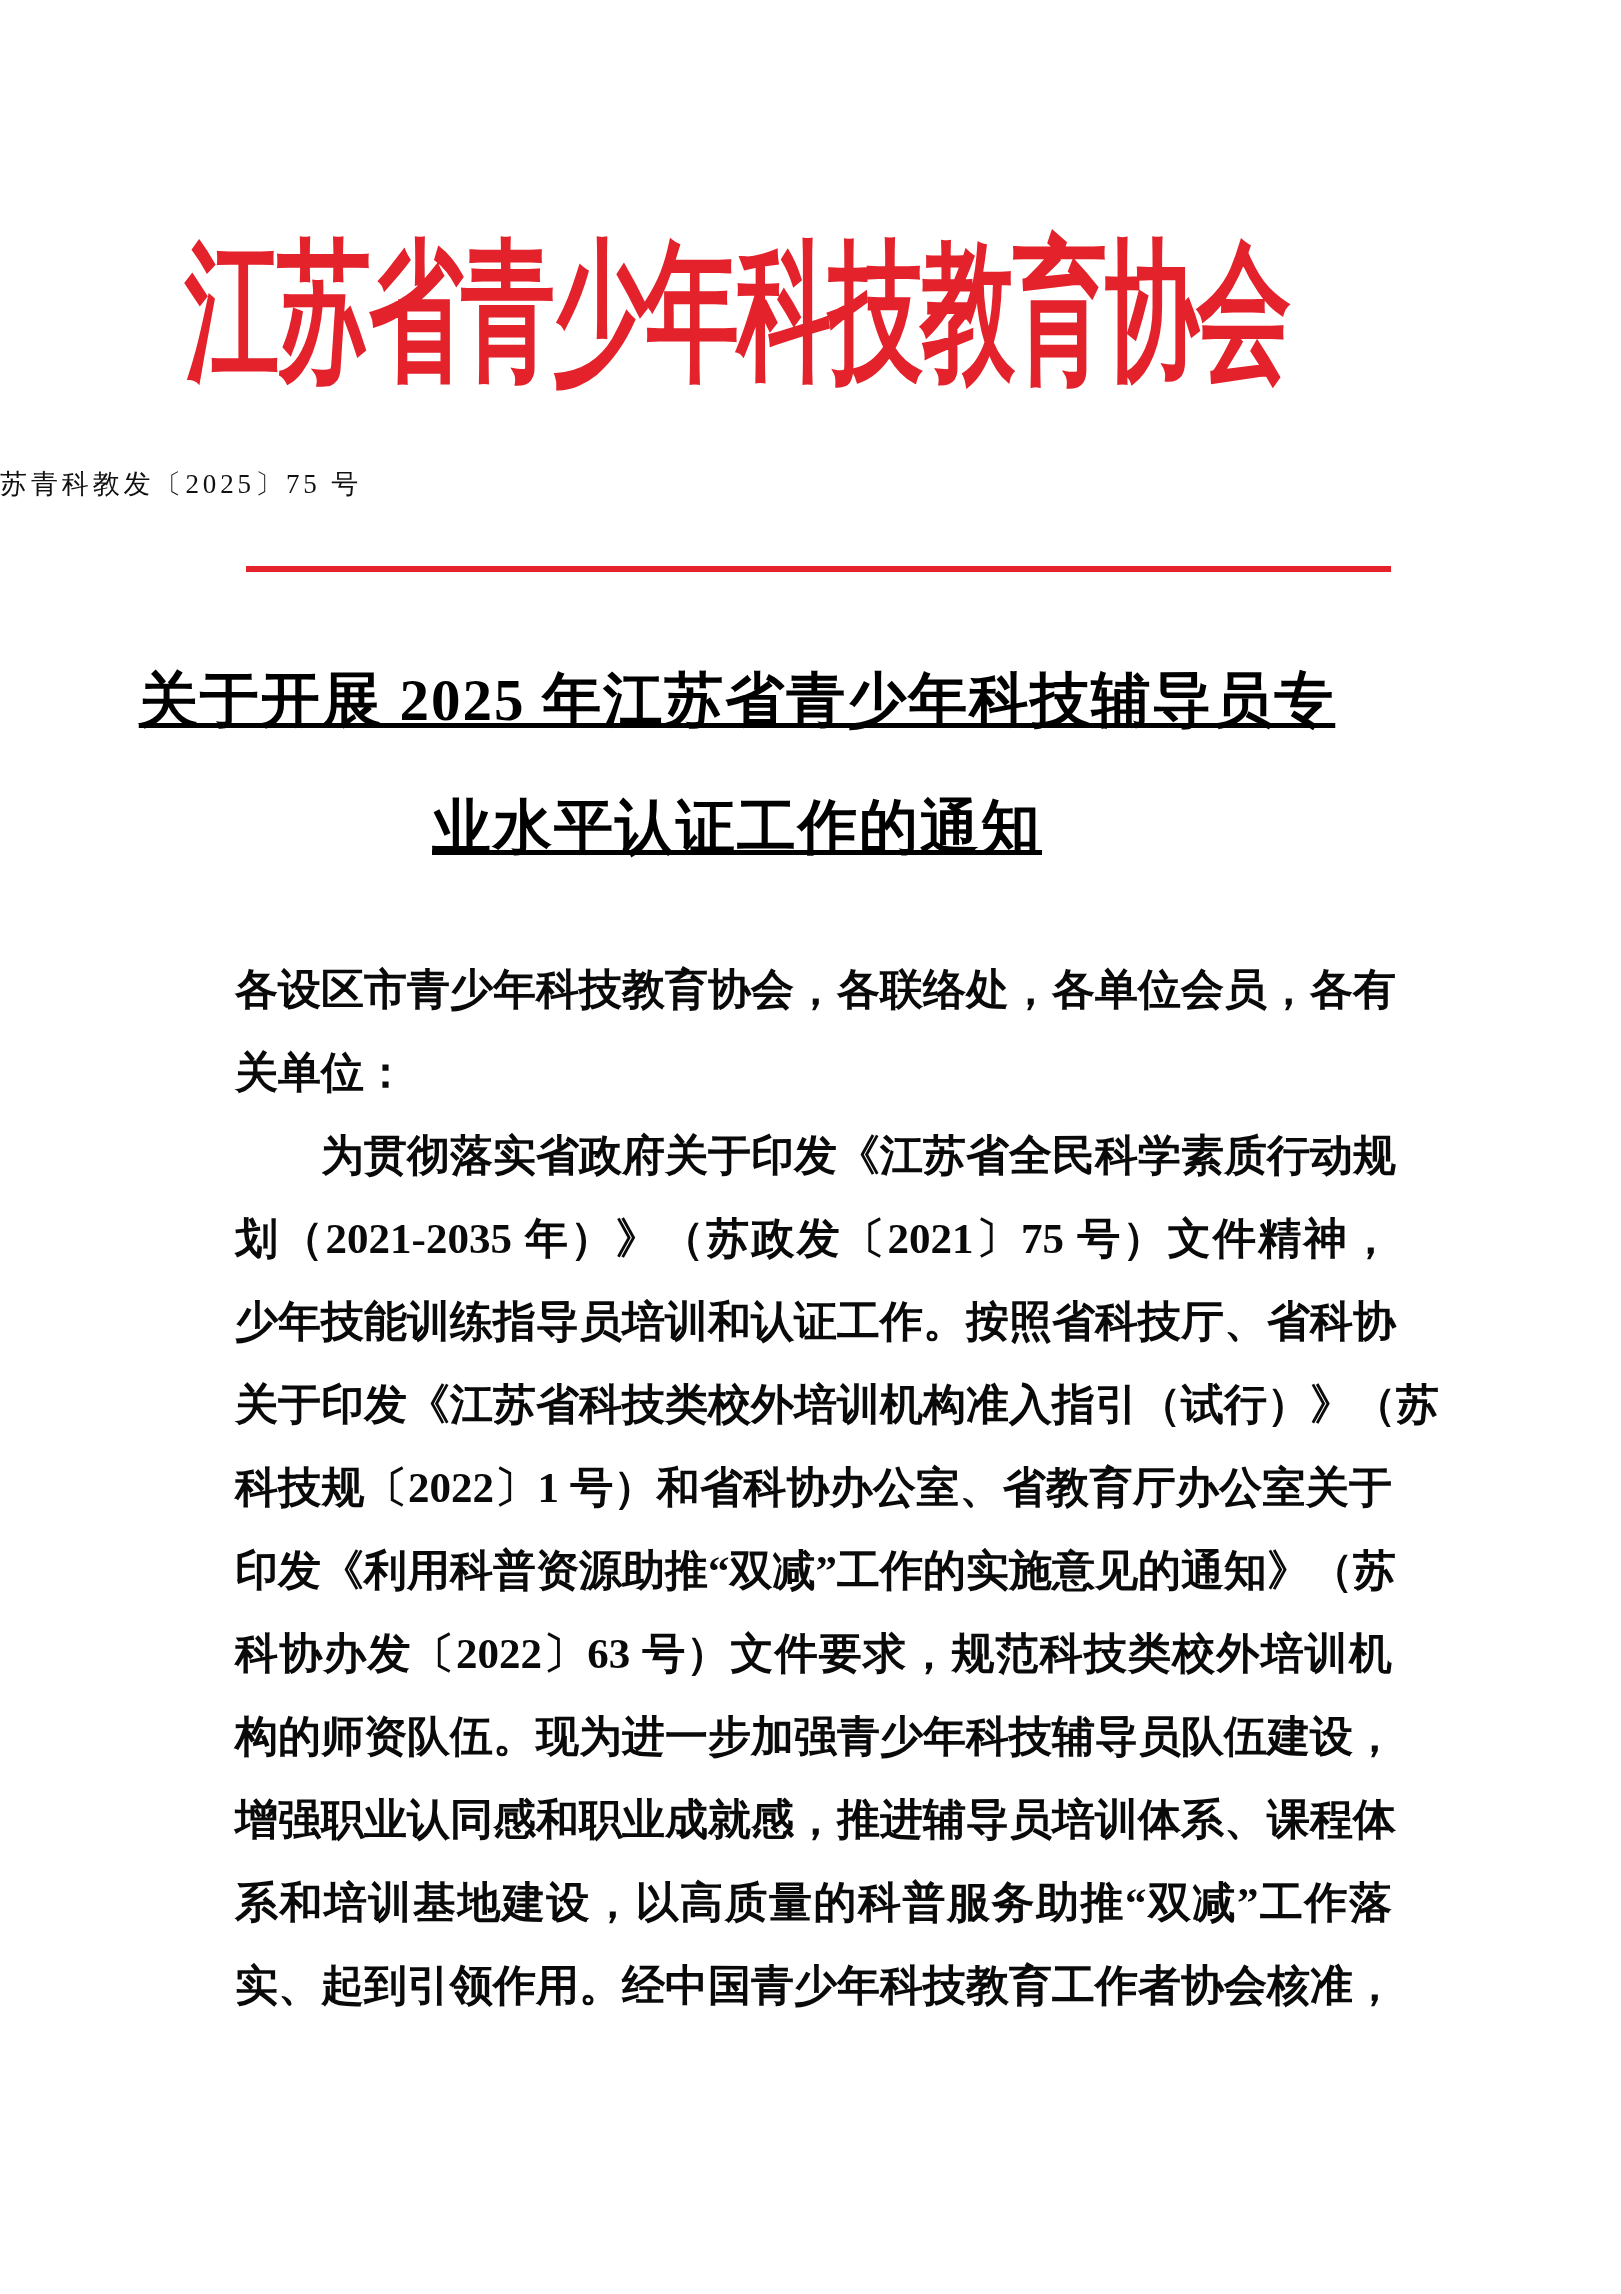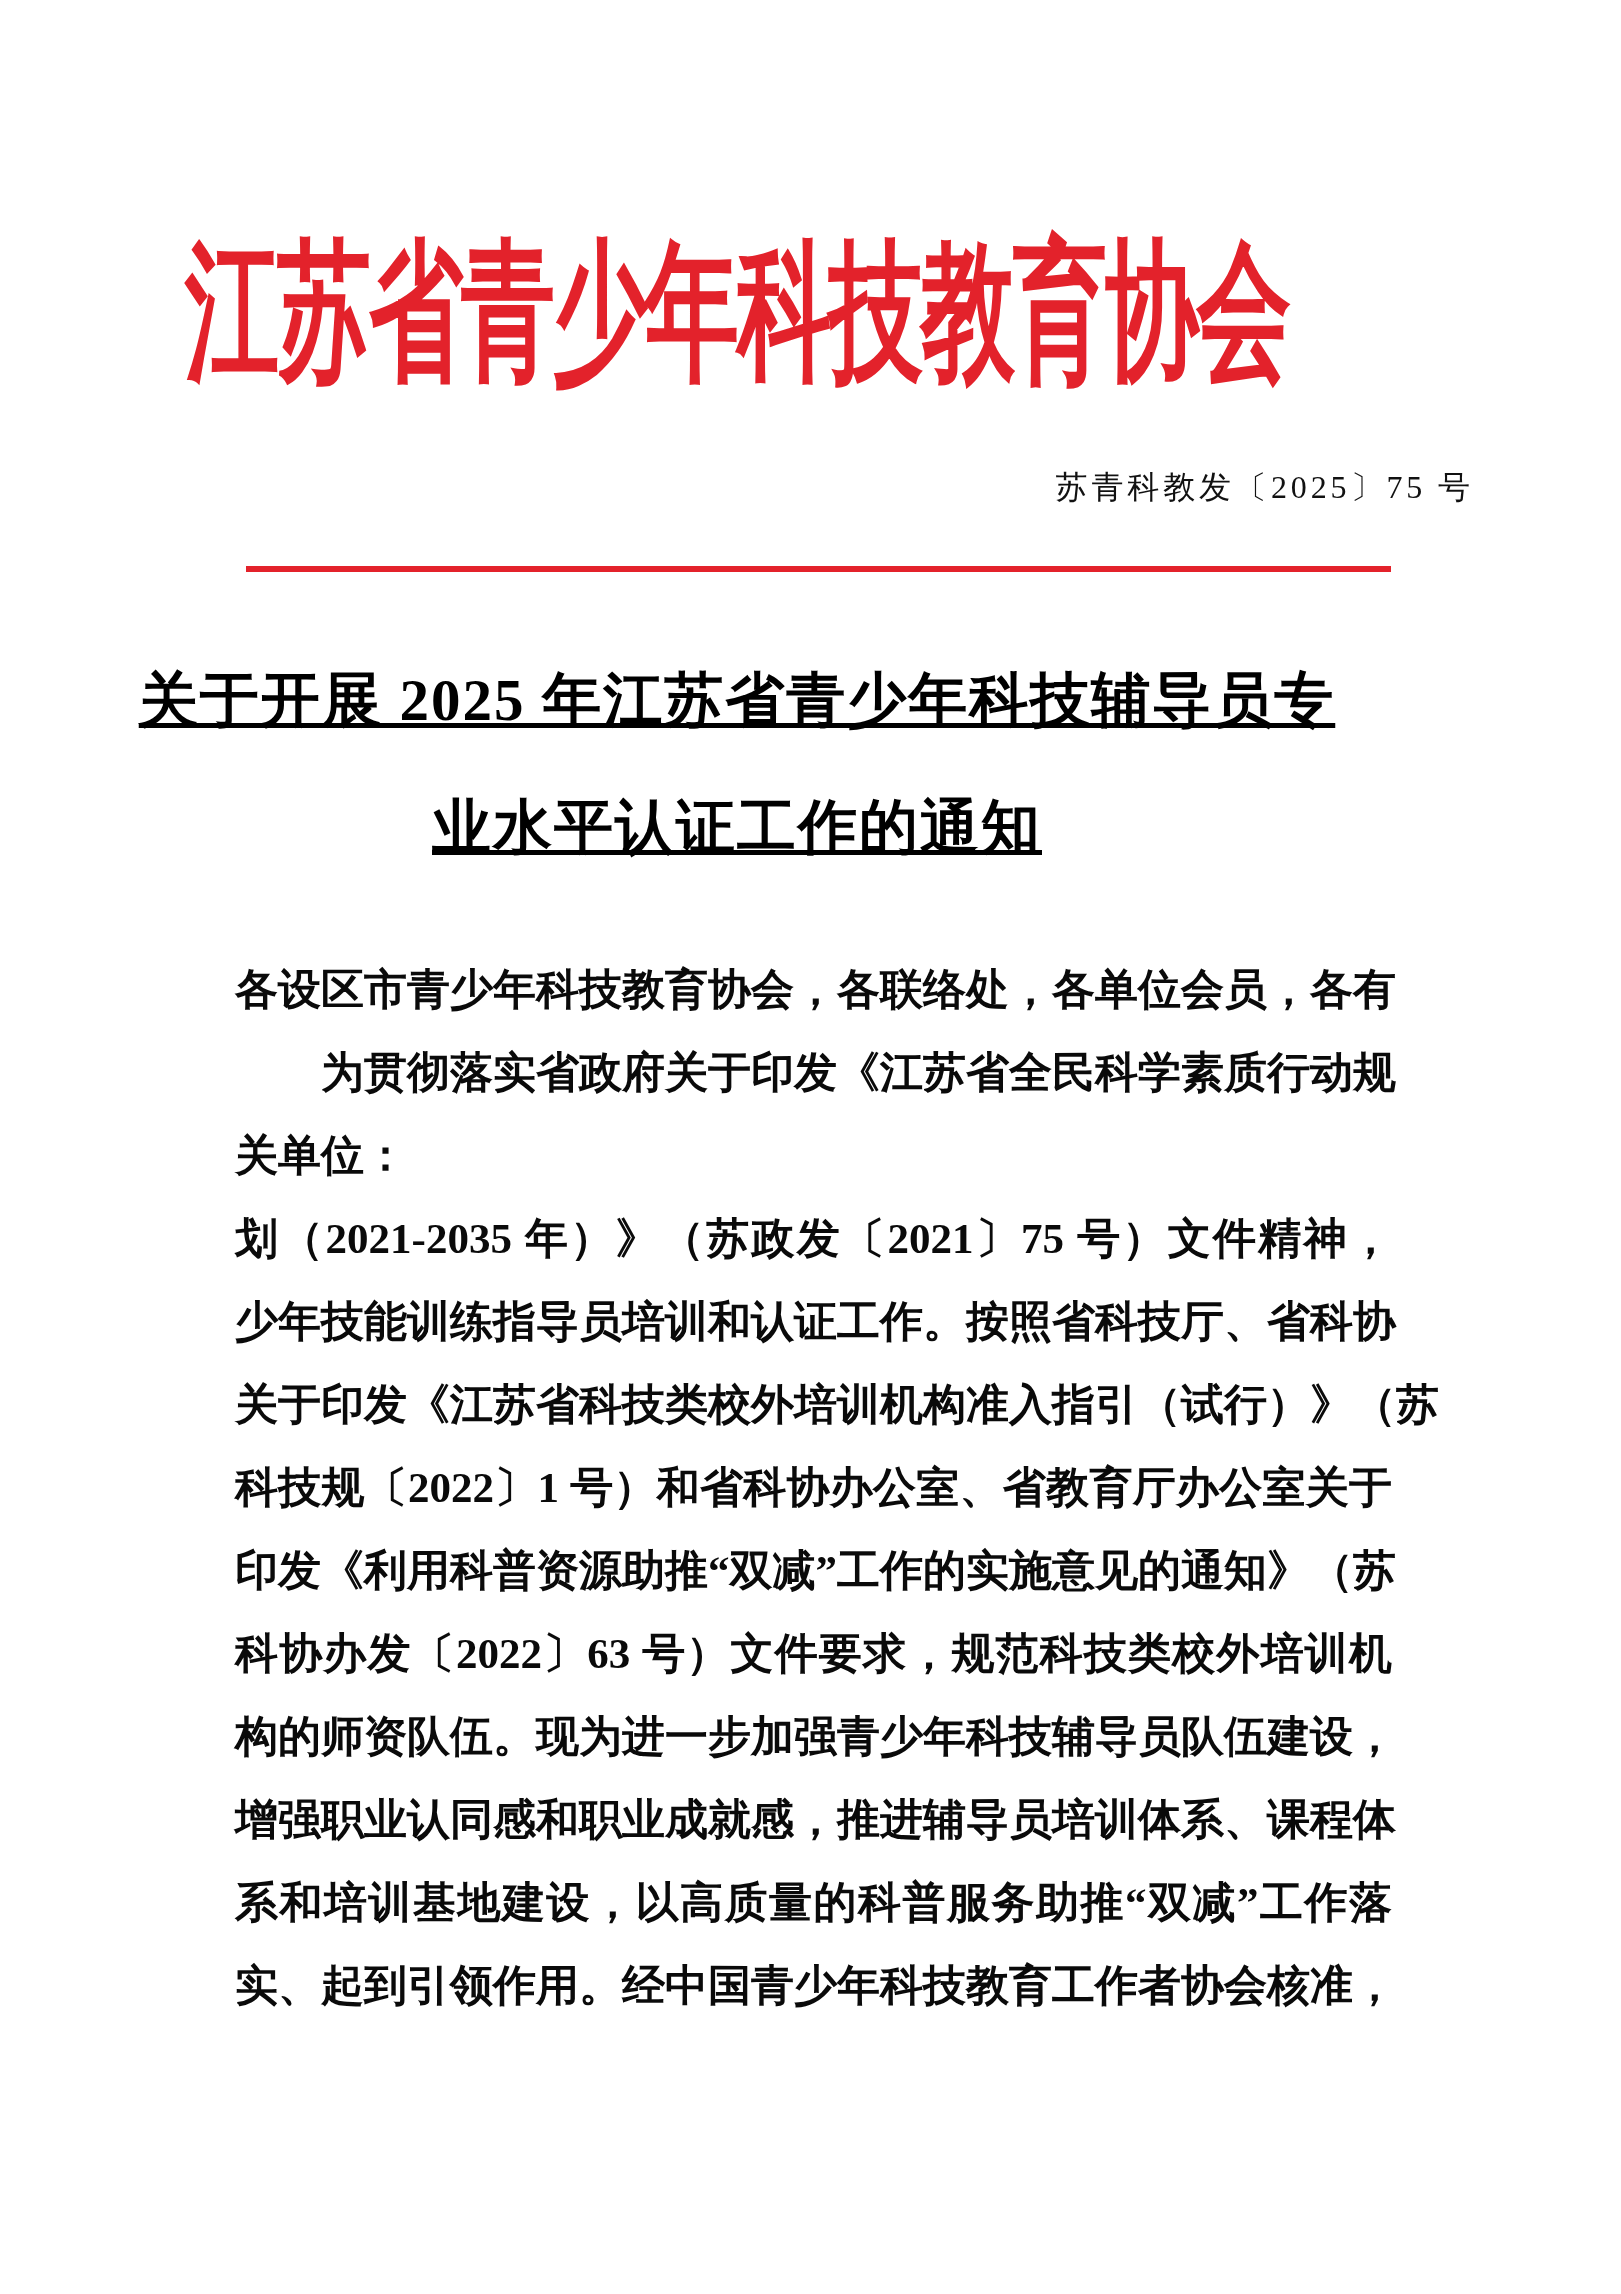--- a/index.html
+++ b/index.html
@@ -31,22 +31,22 @@
     transform: scaleY(1.62);
     transform-origin: center top;
     white-space: nowrap;
   }
   
   .doc-number {
     position: absolute;
     top: 470px;
     left: 0;
     width: 100%;
-    text-align: right;
-    font-size: 32px;
+    text-align: left;
+    font-size: 27px;
     line-height: 1.1;
     letter-spacing: 3.9px;
     color: #111111;
   }
   
   .red-line {
     position: absolute;
     top: 566px;
     left: 246px;
     width: 1145px;
@@ -103,22 +103,22 @@
 
   <div class="red-line" style="background: rgb(227, 34, 43);"></div>
 
   <div class="notice-title">
     <div>关于开展 2025 年江苏省青少年科技辅导员专</div>
     <div>业水平认证工作的通知</div>
   </div>
 
   <div class="body-text">
     <div class="body-line">各设区市青少年科技教育协会，各联络处，各单位会员，各有</div>
+    <div class="body-line no-justify">关单位：</div>
     <div class="body-line indent">为贯彻落实省政府关于印发《江苏省全民科学素质行动规</div>
-    <div class="body-line no-justify">关单位：</div>
     <div class="body-line">划（2021-2035 年）》（苏政发〔2021〕75 号）文件精神，</div>
     <div class="body-line">少年技能训练指导员培训和认证工作。按照省科技厅、省科协</div>
     <div class="body-line">关于印发《江苏省科技类校外培训机构准入指引（试行）》（苏</div>
     <div class="body-line">科技规〔2022〕1 号）和省科协办公室、省教育厅办公室关于</div>
     <div class="body-line">印发《利用科普资源助推“双减”工作的实施意见的通知》（苏</div>
     <div class="body-line">科协办发〔2022〕63 号）文件要求，规范科技类校外培训机</div>
     <div class="body-line">构的师资队伍。现为进一步加强青少年科技辅导员队伍建设，</div>
     <div class="body-line">增强职业认同感和职业成就感，推进辅导员培训体系、课程体</div>
     <div class="body-line">系和培训基地建设，以高质量的科普服务助推“双减”工作落</div>
     <div class="body-line">实、起到引领作用。经中国青少年科技教育工作者协会核准，</div>

